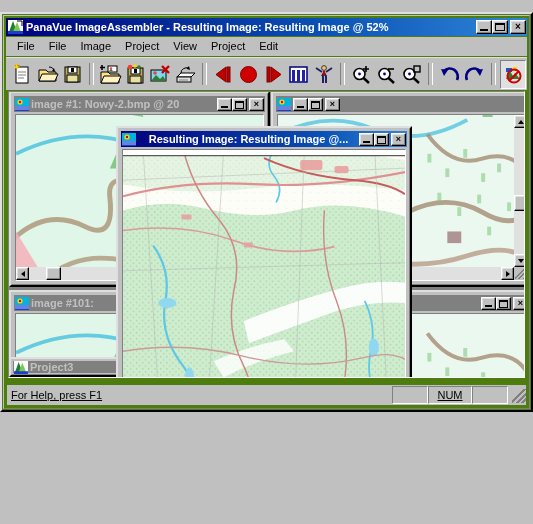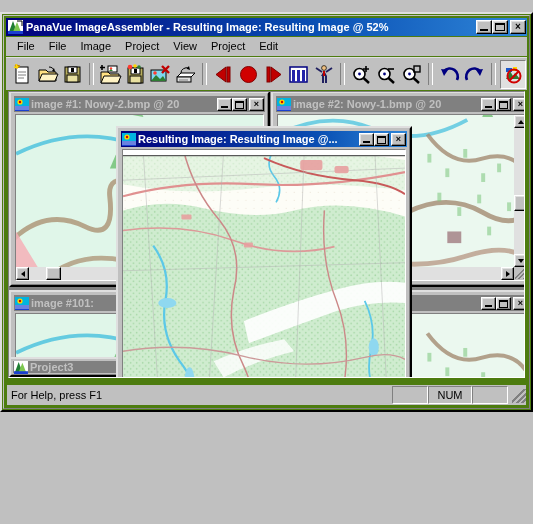--- a/index.html
+++ b/index.html
@@ -91,21 +91,21 @@
   }
   .ctitle{
     position:absolute;left:2px;top:2px;right:2px;height:16px;
     display:flex;align-items:center;overflow:hidden;
   }
   .ctitle.inactive{background:#808080;}
   .ctitle.active{background:linear-gradient(90deg,#00007b 0%,#0a50b4 70%,#2f86d8 100%);}
   .ctitle .cicon{width:14px;height:13px;margin:0 2px 0 1px;flex:0 0 auto;}
   .ctitle .ctext{font-size:11px;font-weight:bold;white-space:nowrap;flex:1 1 auto;overflow:hidden;}
   .ctitle.inactive .ctext{color:#c0c0c0;}
-  .ctitle.active .ctext{color:#ffffff;}
+  .ctitle.active .ctext{color:#ffffff;text-align:center;}
   .cbtns{display:flex;flex:0 0 auto;margin-right:1px;}
   .cbtn{
     width:15px;height:13px;background:#c0c0c0;box-sizing:border-box;
     border:1px solid;border-color:#fff #000 #000 #fff;
     box-shadow:inset -1px -1px 0 #808080, inset 1px 1px 0 #dfdfdf;
     position:relative;font-size:9px;color:#000;text-align:center;line-height:11px;
   }
   .cbtn:last-child{margin-left:2px;}
   .cbtn i{position:absolute;display:block;background:#000;}
   .cb-min i{left:3px;bottom:2px;width:7px;height:2px;}
@@ -156,21 +156,21 @@
     box-sizing:border-box;
   }
   .mini-in{position:absolute;left:0;top:0;right:0;bottom:0;
     border:1px solid;border-color:#c0c0c0 #808080 #808080 #c0c0c0;box-sizing:border-box;}
   .mini-title{position:absolute;left:1px;top:1px;right:1px;bottom:1px;background:#808080;display:flex;align-items:center;}
   .mini-title .ctext{color:#c0c0c0;font-weight:bold;font-size:11px;flex:1 1 auto;white-space:nowrap;}
 
   
   .statusbar{
     position:absolute;left:3px;right:3px;bottom:3px;height:20px;
-    background:#c0c0c0;display:flex;align-items:center;
+    background:#c0c0c0;display:flex;align-items:center;text-decoration:underline;
   }
   .st-pane{
     height:18px;box-sizing:border-box;
     border:1px solid;border-color:#808080 #ffffff #ffffff #808080;
     display:flex;align-items:center;padding:0 3px;font-size:11px;color:#000;
   }
   .st-main{flex:1 1 auto;border:none;padding-left:4px;}
   .st-sm{width:36px;}
   .st-num{width:44px;justify-content:center;font-weight:normal;}
   .st-grip{width:16px;height:16px;position:relative;margin-left:2px;}
@@ -447,21 +447,20 @@
           <div class="ctitle inactive">
             <span class="cicon">
               <svg width="14" height="13" viewBox="0 0 14 13">
                 <rect x="0" y="0" width="14" height="13" fill="#00b4e0"></rect>
                 <rect x="0" y="8" width="14" height="5" fill="#1a3fd0"></rect>
                 <circle cx="5" cy="4" r="2.6" fill="#ffd700"></circle>
                 <circle cx="5" cy="4" r="1.2" fill="#d00000"></circle>
                 <path d="M0 9 h14 M0 11 h14" stroke="#fff" stroke-width="0.7"></path>
               </svg>
             </span>
-            <span class="ctext">image #2: Nowy-1.bmp @ 20</span>
             <span class="cbtns">
               <span class="cbtn cb-min">
                   <i></i>
                 </span>
               <span class="cbtn cb-max">
                   <i></i>
                 </span>
               <span class="cbtn btn-close">×</span>
             </span>
           </div>

